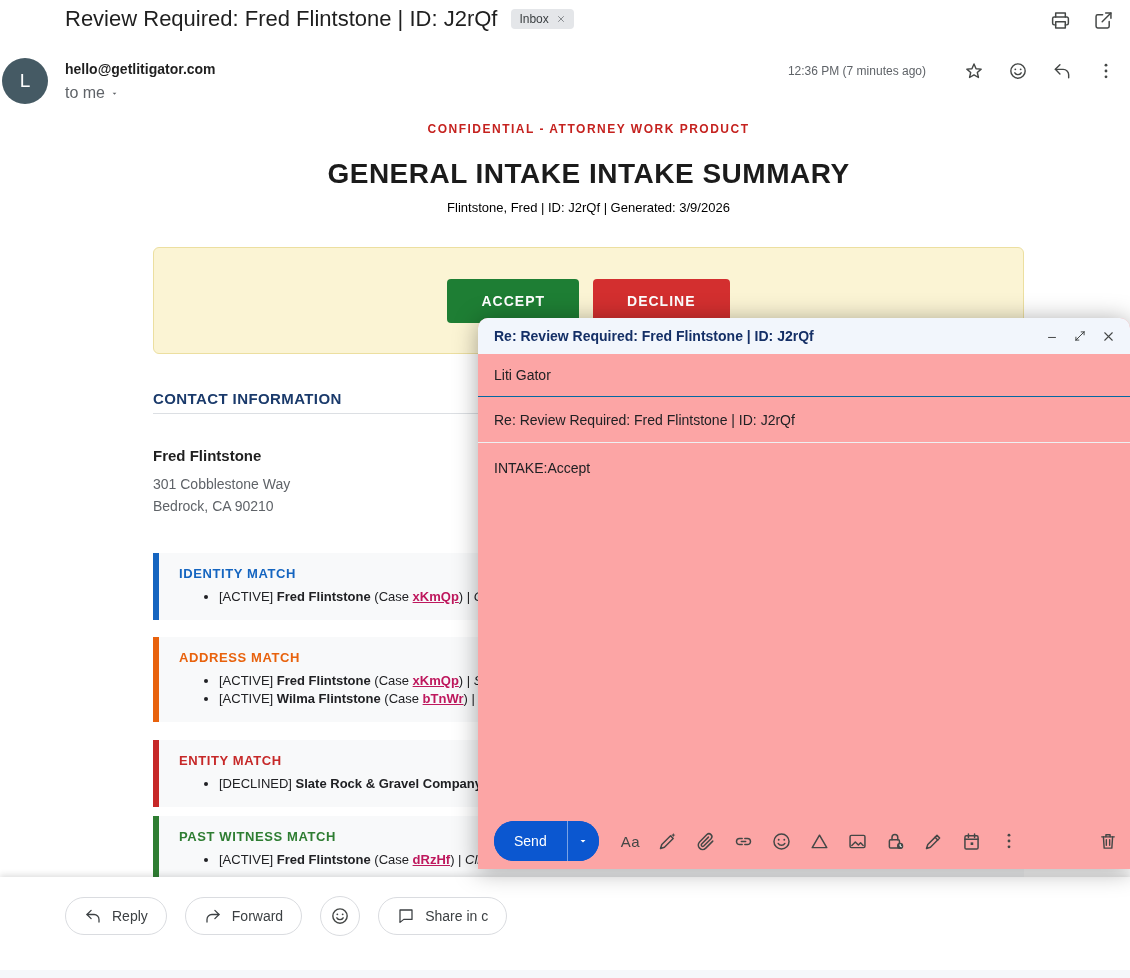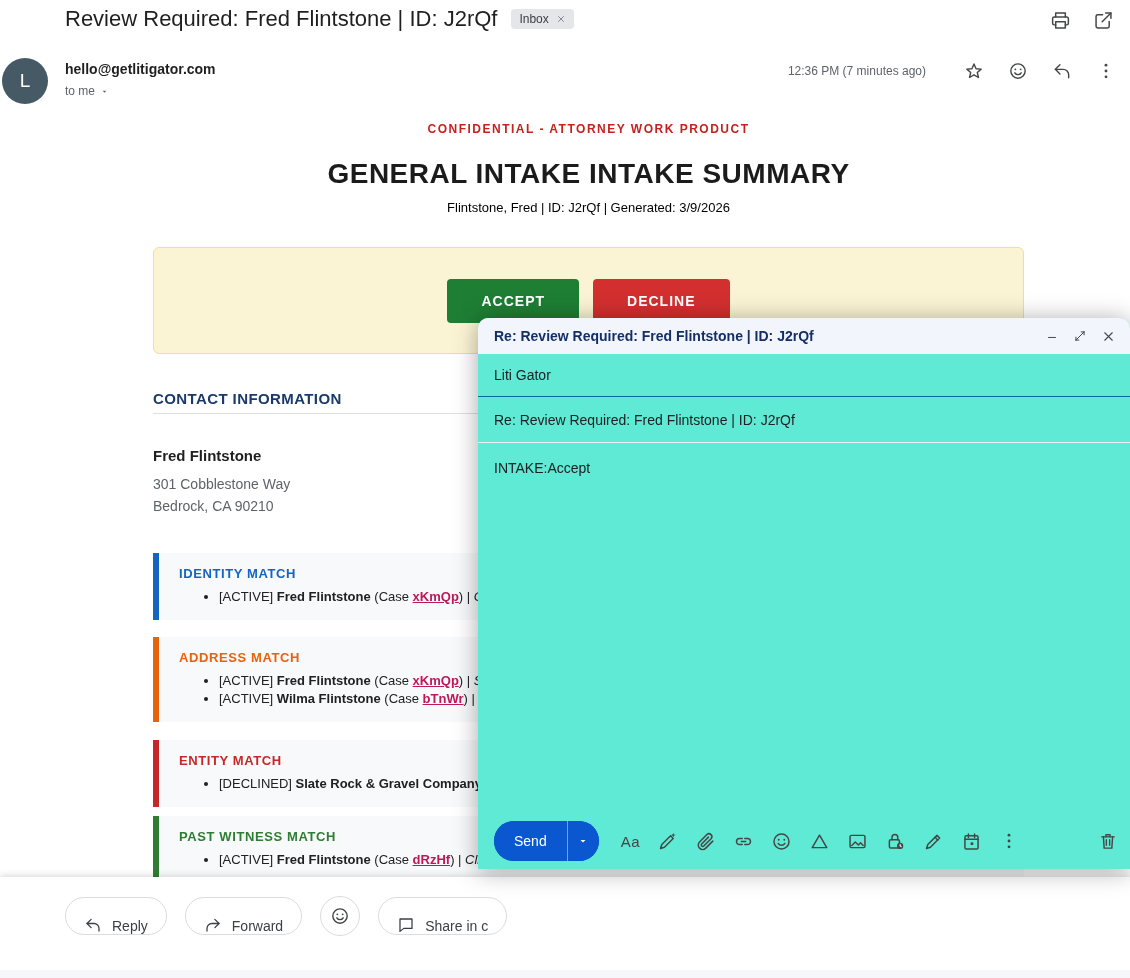--- a/index.html
+++ b/index.html
@@ -15,21 +15,21 @@
   .subject { font-size:22px; font-weight:400; color:#1f1f1f; white-space:nowrap; }
   .chip { display:inline-flex; align-items:center; gap:7px; background:#e4e6e9; border-radius:4px;
           padding:3px 8px; font-size:12px; color:#3c4043; cursor:pointer; }
   .chip-x { color:#5f6368; }
   .hdr-actions { position:absolute; right:16px; top:10px; display:flex; gap:22px; }
 
   
   .avatar { position:absolute; left:2px; top:58px; width:46px; height:46px; border-radius:50%;
             background:#455a64; color:#fff; font-size:19px; display:flex; align-items:center; justify-content:center; }
   .sender-name { position:absolute; left:65px; top:61px; font-size:14px; font-weight:bold; color:#1f1f1f; }
-  .to-me { position:absolute; left:65px; top:84px; font-size:12px; color:#5f6368; display:flex; align-items:center; gap:5px; cursor:pointer; }
+  .to-me { position:absolute; left:65px; top:84px; font-size:16px; color:#5f6368; display:flex; align-items:center; gap:5px; cursor:pointer; }
   .meta-row { position:absolute; right:14px; top:57px; height:28px; display:flex; align-items:center; gap:24px; }
   .timestamp { font-size:12px; color:#5f6368; margin-right:14px; }
 
   
   .doc { position:absolute; left:153px; top:0; width:871px; }
   .confidential { position:absolute; top:122px; width:100%; text-align:center; font-size:12px;
                   font-weight:bold; letter-spacing:1.5px; color:#c5221f; }
   .doc-title { position:absolute; top:158px; width:100%; text-align:center; font-size:28px;
                font-weight:bold; letter-spacing:.5px; color:#1b1b1b; }
   .doc-subtitle { position:absolute; top:200px; width:100%; text-align:center; font-size:13px; color:#000000; }
@@ -54,29 +54,29 @@
   .match-list li { font-size:13px; line-height:18px; color:#202124; }
   .seg-plain { font-weight:normal; }
   .seg-bold { font-weight:bold; }
   .seg-link { font-weight:bold; color:#be185d; text-decoration:underline; cursor:pointer; }
   .seg-italic { font-style:italic; }
 
   
   .footer-bar { position:absolute; left:0; top:877px; width:1130px; height:93px; background:#fff;
                 box-shadow:0 -2px 6px rgba(32,33,36,.15); }
   .footer-inner { position:absolute; left:65px; top:19px; display:flex; align-items:center; gap:18px; }
-  .pill { display:flex; align-items:flex-end; gap:10px; border:1px solid #dadce0; border-radius:20px;
+  .pill { display:flex; align-items:center; gap:10px; border:1px solid #dadce0; border-radius:20px;
           background:#fff; height:38px; padding:0 18px; font-size:14px; color:#3c4043; font-weight:500;
           cursor:pointer; font-family:inherit; white-space:nowrap; }
   .pill-round { width:40px; height:40px; border:1px solid #dadce0; border-radius:50%; background:#fff;
                 display:flex; align-items:center; justify-content:center; cursor:pointer; color:#444746; }
   .page-strip { position:absolute; left:0; top:970px; width:1130px; height:8px; background:#f5f7fb; }
 
   
-  .compose { position:absolute; left:478px; top:318px; width:652px; height:551px; background:#5eead4;
+  .compose { position:absolute; left:478px; top:318px; width:652px; height:551px; background:#fca5a5;
              border-radius:10px 10px 0 0; box-shadow:0 2px 24px rgba(0,0,0,.35); }
   .c-titlebar { position:absolute; top:0; left:0; right:0; height:36px; background:#f2f6fc;
                 border-radius:10px 10px 0 0; display:flex; align-items:center; padding:0 14px 0 16px; }
   .c-title { font-size:14px; font-weight:bold; color:#142f66; flex:1; white-space:nowrap; overflow:hidden; }
   .c-controls { display:flex; align-items:center; gap:14px; color:#444746; }
   .c-row { position:absolute; left:0; right:0; padding:0 16px; display:flex; align-items:center;
            font-size:14px; color:#202124; }
   .c-recipient { top:36px; height:43px; border-bottom:1px solid #0369a1; }
   .c-subject { top:79px; height:46px; border-bottom:1px solid #eef0f2; }
   .c-body { position:absolute; top:125px; left:0; right:0; bottom:56px; padding:15px 16px; font-size:14px;

